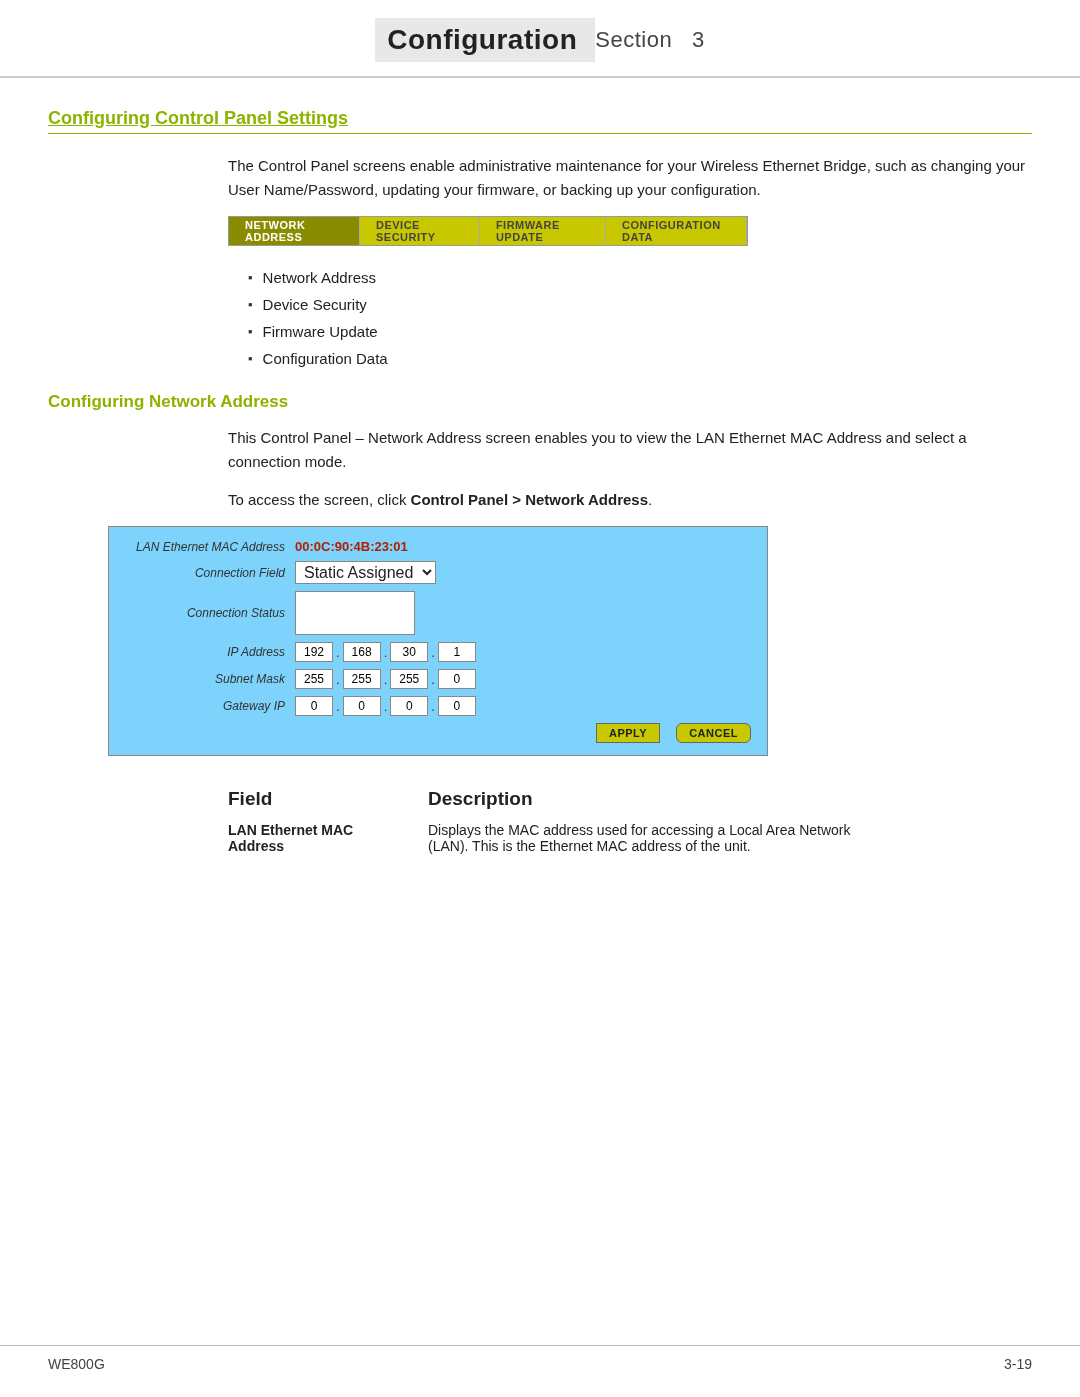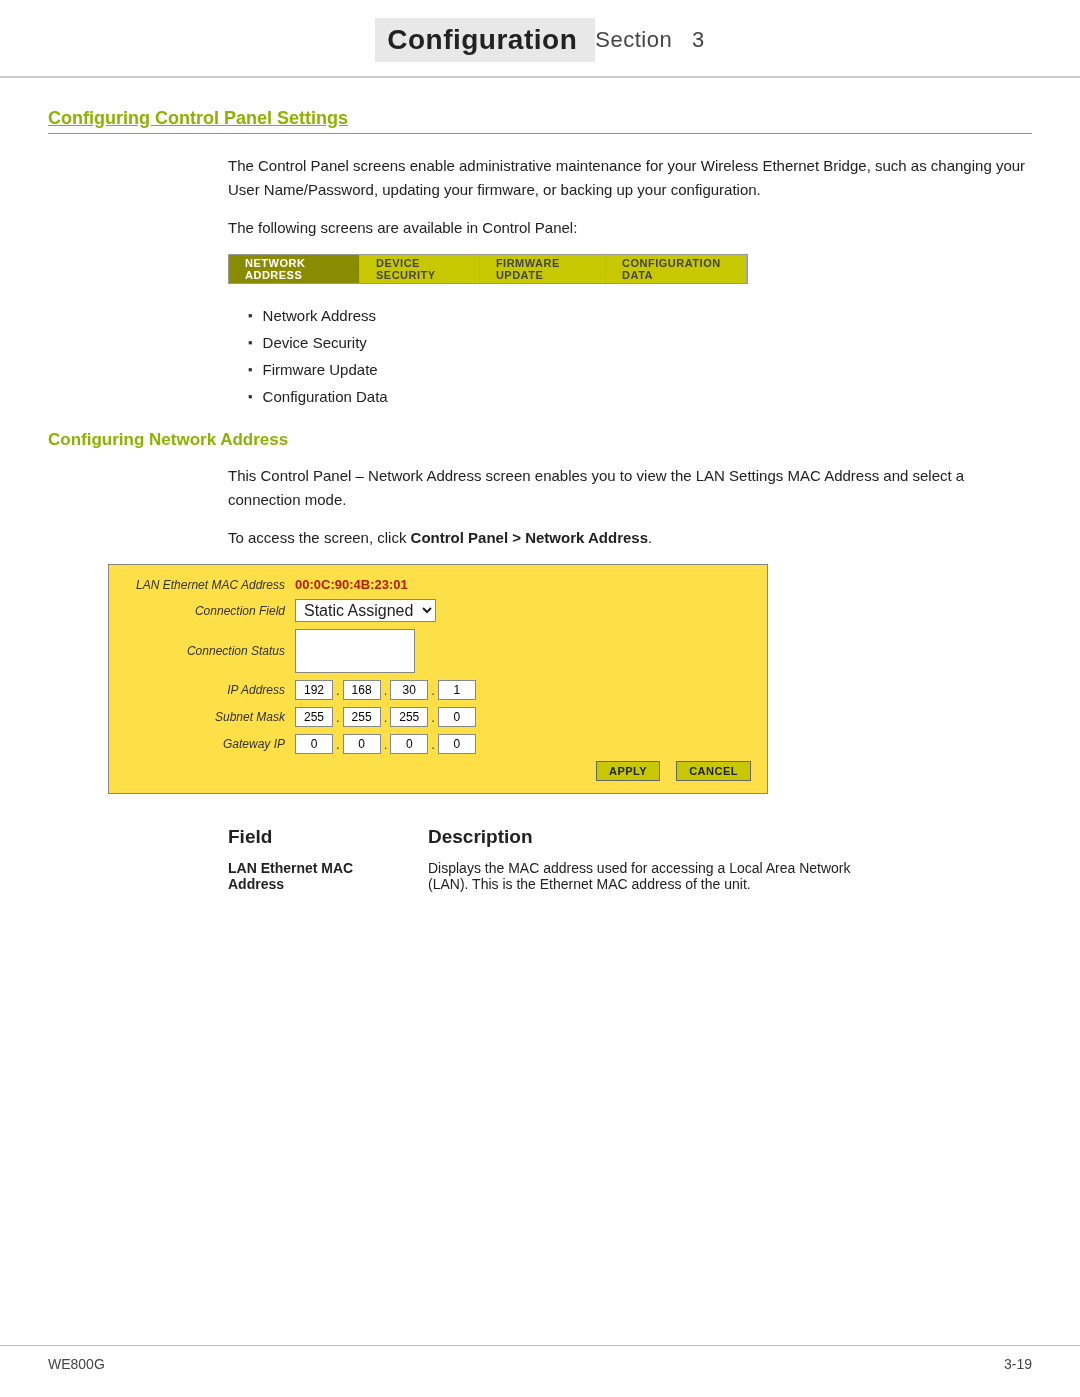--- a/index.html
+++ b/index.html
@@ -120,21 +120,21 @@
       font-size: 17px;
       font-weight: bold;
       color: #8db200;
       margin-bottom: 14px;
       margin-top: 10px;
     }
 
     
     .network-panel {
       border: 1.5px solid #888;
-      background: #fde047;
+      background: #7dd3fc;
       width: 660px;
       margin-left: 60px;
       margin-bottom: 28px;
       padding: 12px 16px 12px 16px;
     }
     .panel-row {
       display: flex;
       align-items: center;
       margin-bottom: 7px;
     }
@@ -202,20 +202,21 @@
       cursor: pointer;
       text-transform: uppercase;
     }
     .btn-apply {
       background: #c8c800;
       color: #222;
     }
     .btn-cancel {
       background: #c8c800;
       color: #222;
+      border-radius: 6px;
     }
 
     
     .desc-table {
       margin-left: 180px;
       width: 680px;
       border-collapse: collapse;
       margin-top: 6px;
     }
     .desc-table th {
@@ -262,21 +263,20 @@
     <span>3</span>
   </span>
 </div>
 
 <div class="content">
 
   <div class="section-heading">Configuring Control Panel Settings</div>
 
   <div class="body-text">The Control Panel screens enable administrative maintenance for your Wireless Ethernet Bridge, such as changing your User Name/Password, updating your firmware, or backing up your configuration.</div>
 
-  <div class="body-text">The following screens are available in Control Panel:</div>
 
   <div class="tab-bar">
     <div class="tab-item active">
       <span>NETWORK ADDRESS</span>
     </div>
     <div class="tab-item">
       <span>DEVICE SECURITY</span>
     </div>
     <div class="tab-item">
       <span>FIRMWARE UPDATE</span>
@@ -296,21 +296,21 @@
     <li>
         <span>Firmware Update</span>
       </li>
     <li>
         <span>Configuration Data</span>
       </li>
   </ul>
 
   <div class="sub-section-heading">Configuring Network Address</div>
 
-  <div class="body-text">This Control Panel – Network Address screen enables you to view the LAN Settings MAC Address and select a connection mode.</div>
+  <div class="body-text">This Control Panel – Network Address screen enables you to view the LAN Ethernet MAC Address and select a connection mode.</div>
 
   <div class="body-text">
     <span>To access the screen, click </span><strong>Control Panel &gt; Network Address</strong><span>.</span>
   </div>
 
   <div class="network-panel">
 
     <div class="panel-row">
       <span class="panel-label">LAN Ethernet MAC Address</span>
       <span class="panel-value">00:0C:90:4B:23:01</span>

